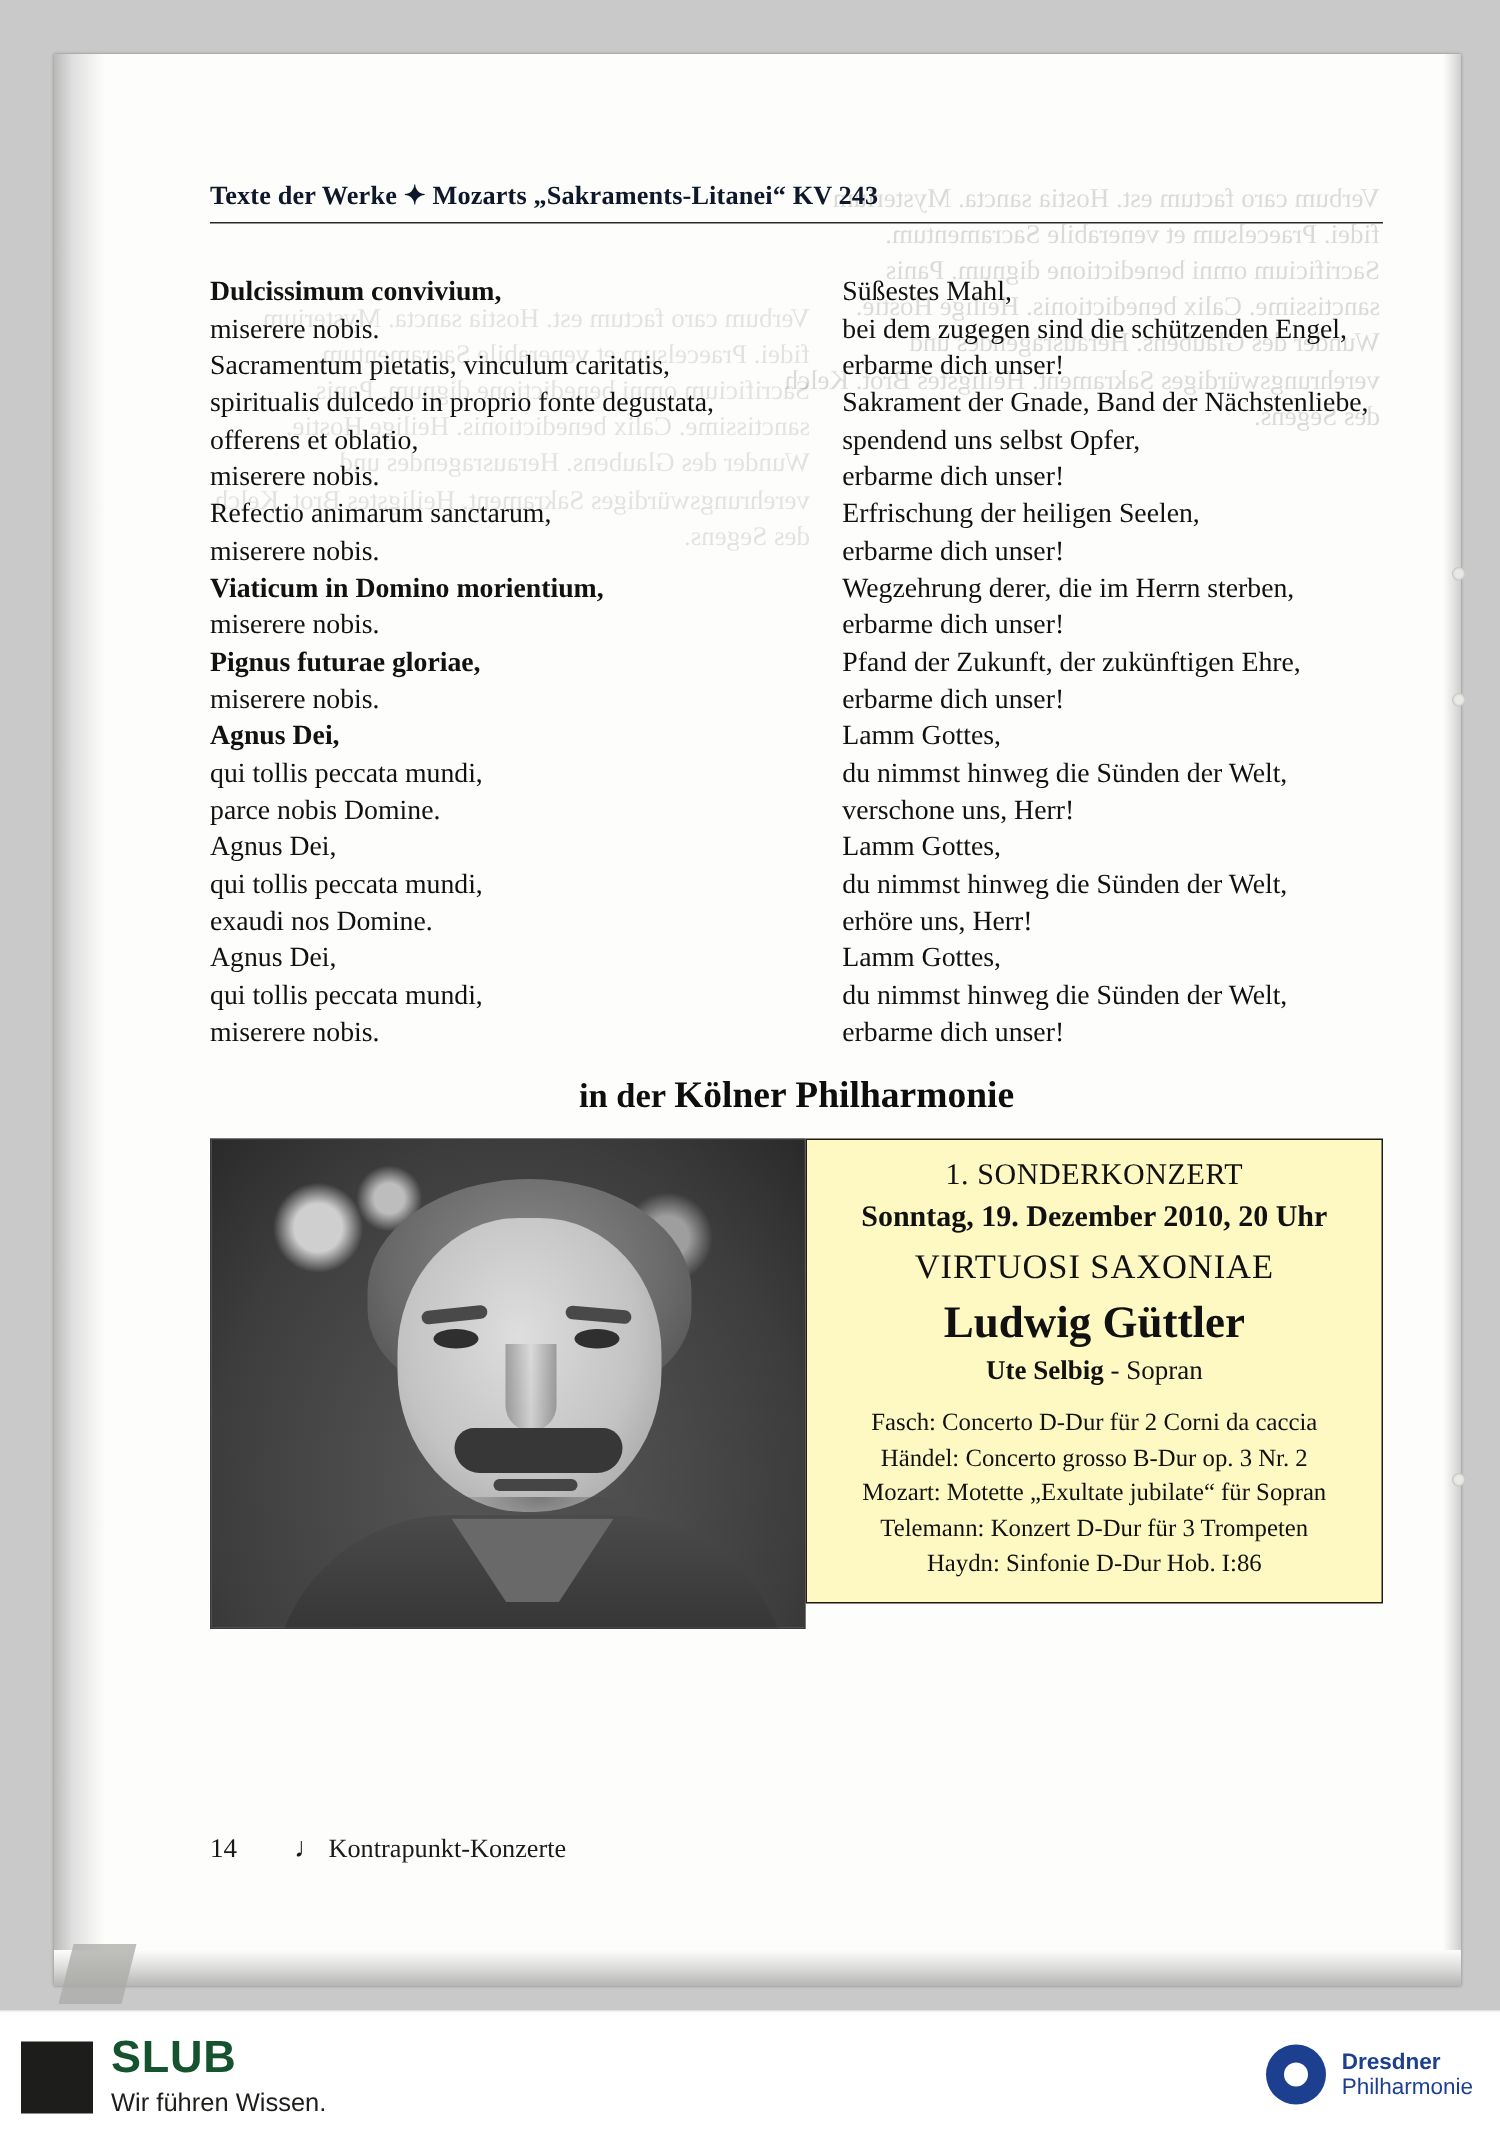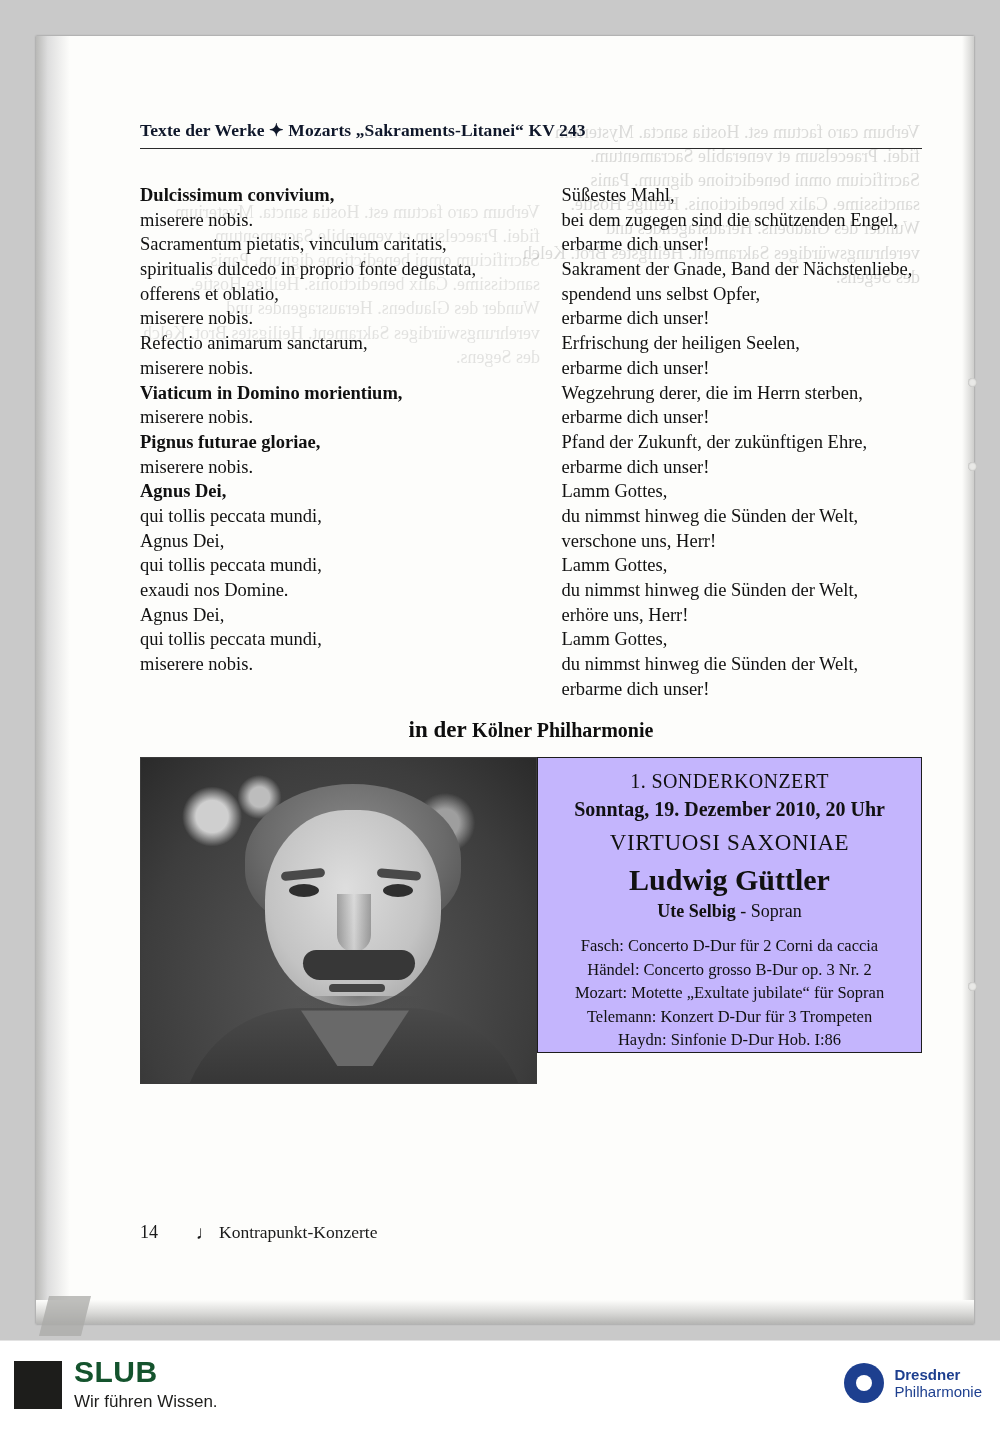--- a/index.html
+++ b/index.html
@@ -106,21 +106,21 @@
 
   
   #banner {
     margin-top: 16px;
     text-align: center;
     font-weight: bold;
     color: #0e0e0e;
   }
   #banner .l1 { font-size: 27px; letter-spacing: .2px; }
   #banner .l2 { font-size: 23px; margin-top: 2px; }
-  #banner .l2 .big { font-size: 20px; }
+  #banner .l2 .big { font-size: 25px; }
 
   
   #media-row {
     margin-top: 14px;
     display: flex;
     justify-content: space-between;
     align-items: flex-start;
   }
   #photo {
     width: 418px; height: 325px;
@@ -207,24 +207,24 @@
     position: absolute;
     left: 160px; top: 252px;
     width: 108px; height: 56px;
     background: #6d6863;
     clip-path: polygon(0 0, 100% 0, 66% 100%, 34% 100%);
   }
 
   #infobox {
     width: 384px;
     border: 1.3px solid #1d1d1d;
-    padding: 12px 10px 0;
+    padding: 12px 10px 14px;
     text-align: center;
     color: #111;
-    background: #c4b5fd;
+    background: #fef9c3;
   }
   #infobox .ib1 { font-size: 20px; letter-spacing: .4px; }
   #infobox .ib2 { font-size: 20px; font-weight: bold; margin-top: 5px; }
   #infobox .ib3 { font-size: 23px; margin-top: 9px; letter-spacing: .6px; }
   #infobox .ib4 { font-size: 30px; font-weight: bold; margin-top: 7px; }
   #infobox .ib5 { font-size: 18px; margin-top: 4px; }
   #infobox .ib5 b { font-weight: bold; }
   #infobox .prog {
     margin-top: 12px;
     font-size: 16.5px;
@@ -364,20 +364,21 @@
         <div class="line">offerens et oblatio,</div>
         <div class="line">miserere nobis.</div>
         <div class="line">Refectio animarum sanctarum,</div>
         <div class="line">miserere nobis.</div>
         <div class="line"><b class="kw">Viaticum in Domino morientium,</b></div>
         <div class="line">miserere nobis.</div>
         <div class="line"><b class="kw">Pignus futurae gloriae,</b></div>
         <div class="line">miserere nobis.</div>
         <div class="line"><b class="kw">Agnus Dei,</b></div>
         <div class="line">qui tollis peccata mundi,</div>
+        <div class="line">parce nobis Domine.</div>
         <div class="line">Agnus Dei,</div>
         <div class="line">qui tollis peccata mundi,</div>
         <div class="line">exaudi nos Domine.</div>
         <div class="line">Agnus Dei,</div>
         <div class="line">qui tollis peccata mundi,</div>
         <div class="line">miserere nobis.</div>
       </div>
 
       <div class="col col-right">
         <div class="line">Süßestes Mahl,</div>

